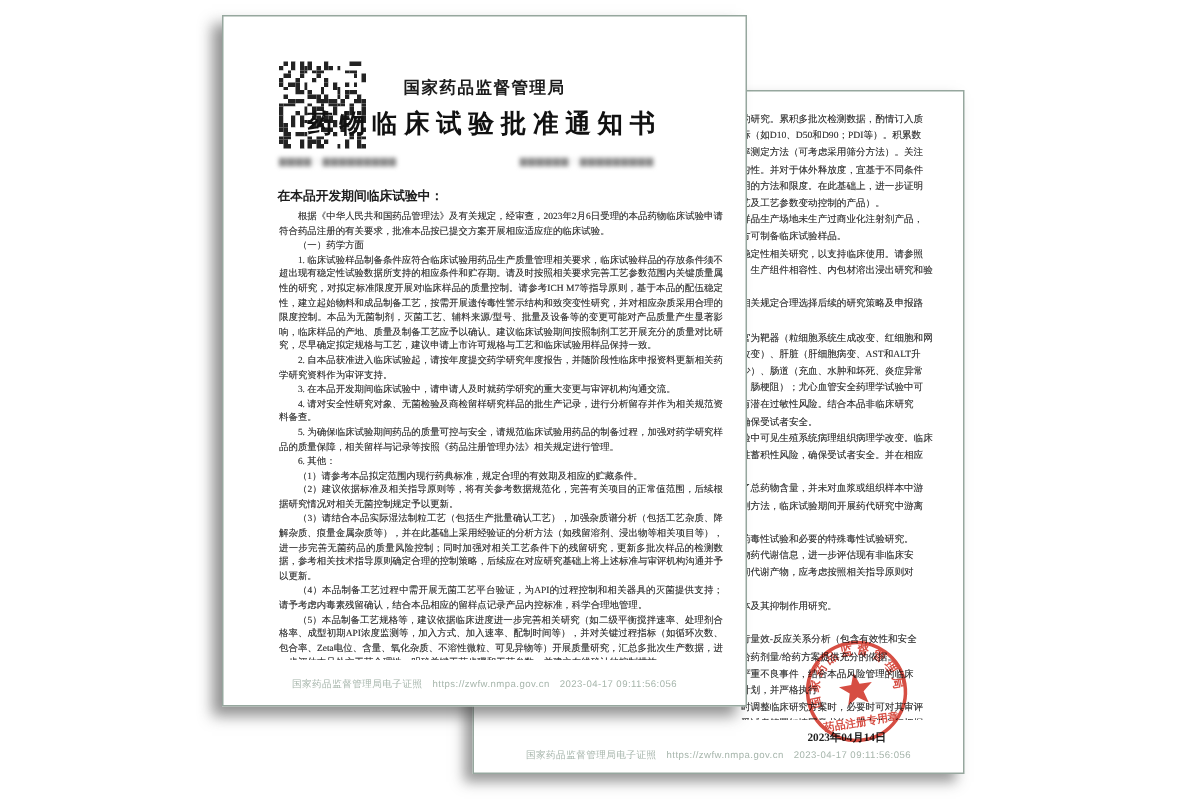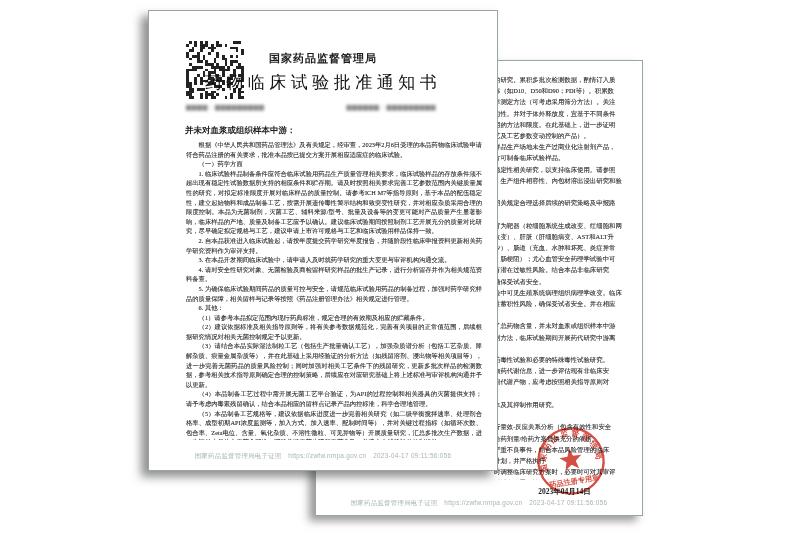--- a/index.html
+++ b/index.html
@@ -17,21 +17,21 @@
 
   
   .qr{position:absolute;left:37px;top:30px;width:58px;height:58px;
     display:grid;grid-template-columns:repeat(21,1fr);grid-template-rows:repeat(21,1fr);}
   .qr i{background:#fff;}
   .qr i.b{background:#232323;}
   .agency{position:absolute;left:0;top:40px;width:100%;text-align:center;
     font-family:"Liberation Sans","DejaVu Sans",sans-serif;
     font-weight:bold;font-size:11px;color:#1c1c1c;letter-spacing:1px;}
   .doc-title{position:absolute;left:0;top:60px;width:100%;text-align:center;
-    font-size:17px;color:#111;letter-spacing:4.5px;font-weight:400;}
+    font-size:17px;color:#111;letter-spacing:4.5px;font-weight:700;}
   .meta-row{position:absolute;left:37px;top:92px;width:250px;display:flex;
     justify-content:space-between;}
   .redacted{filter:blur(1.4px);color:#8a8a8a;font-size:6.5px;letter-spacing:.5px;}
   .addressee{position:absolute;left:36px;top:114px;font-weight:bold;font-size:8.5px;color:#1d1d1d;}
   .fp-body{position:absolute;left:37px;top:129px;width:296px;height:300px;overflow:hidden;
     font-size:6.3px;line-height:9.6px;color:#3b3b3b;text-align:justify;
     text-shadow:0 0 .4px rgba(70,70,70,.7);}
   .fp-para{text-indent:2em;}
   .page-footer{position:absolute;left:0;width:100%;text-align:center;
     font-family:"Liberation Sans","DejaVu Sans",sans-serif;
@@ -557,21 +557,21 @@
 
   <div class="agency">国家药品监督管理局</div>
 
   <div class="doc-title">药物临床试验批准通知书</div>
 
   <div class="meta-row">
     <span class="redacted">▆▆▆▆：▆▆▆▆▆▆▆▆▆</span>
     <span class="redacted">▆▆▆▆▆▆：▆▆▆▆▆▆▆▆▆</span>
   </div>
 
-  <div class="addressee">并未对血浆或组织样本中游：</div>
+  <div class="addressee">在本品开发期间临床试验中：</div>
 
   <div class="fp-body">
       <div class="fp-para">根据《中华人民共和国药品管理法》及有关规定，经审查，2023年2月6日受理的本品药物临床试验申请符合药品注册的有关要求，批准本品按已提交方案开展相应适应症的临床试验。</div>
       <div class="fp-para">（一）药学方面</div>
       <div class="fp-para">1. 临床试验样品制备条件应符合临床试验用药品生产质量管理相关要求，临床试验样品的存放条件须不超出现有稳定性试验数据所支持的相应条件和贮存期。请及时按照相关要求完善工艺参数范围内关键质量属性的研究，对拟定标准限度开展对临床样品的质量控制。请参考ICH M7等指导原则，基于本品的配伍稳定性，建立起始物料和成品制备工艺，按需开展遗传毒性警示结构和致突变性研究，并对相应杂质采用合理的限度控制。本品为无菌制剂，灭菌工艺、辅料来源/型号、批量及设备等的变更可能对产品质量产生显著影响，临床样品的产地、质量及制备工艺应予以确认。建议临床试验期间按照制剂工艺开展充分的质量对比研究，尽早确定拟定规格与工艺，建议申请上市许可规格与工艺和临床试验用样品保持一致。</div>
       <div class="fp-para">2. 自本品获准进入临床试验起，请按年度提交药学研究年度报告，并随阶段性临床申报资料更新相关药学研究资料作为审评支持。</div>
       <div class="fp-para">3. 在本品开发期间临床试验中，请申请人及时就药学研究的重大变更与审评机构沟通交流。</div>
       <div class="fp-para">4. 请对安全性研究对象、无菌检验及商检留样研究样品的批生产记录，进行分析留存并作为相关规范资料备查。</div>
       <div class="fp-para">5. 为确保临床试验期间药品的质量可控与安全，请规范临床试验用药品的制备过程，加强对药学研究样品的质量保障，相关留样与记录等按照《药品注册管理办法》相关规定进行管理。</div>
       <div class="fp-para">6. 其他：</div>

